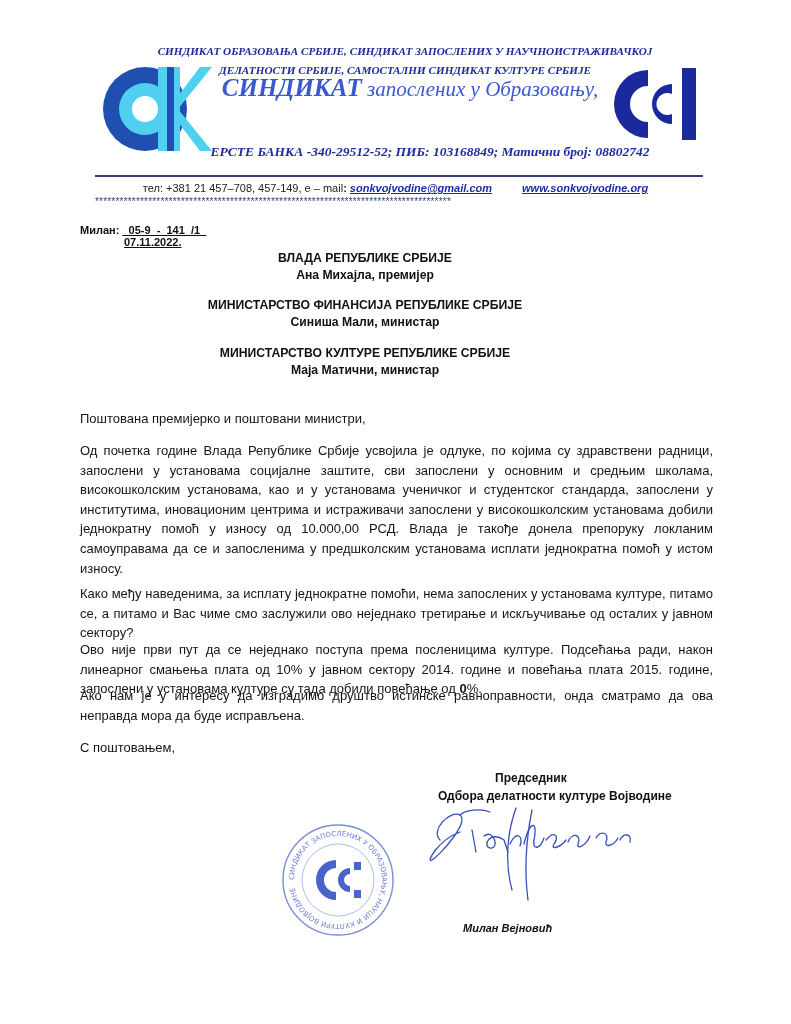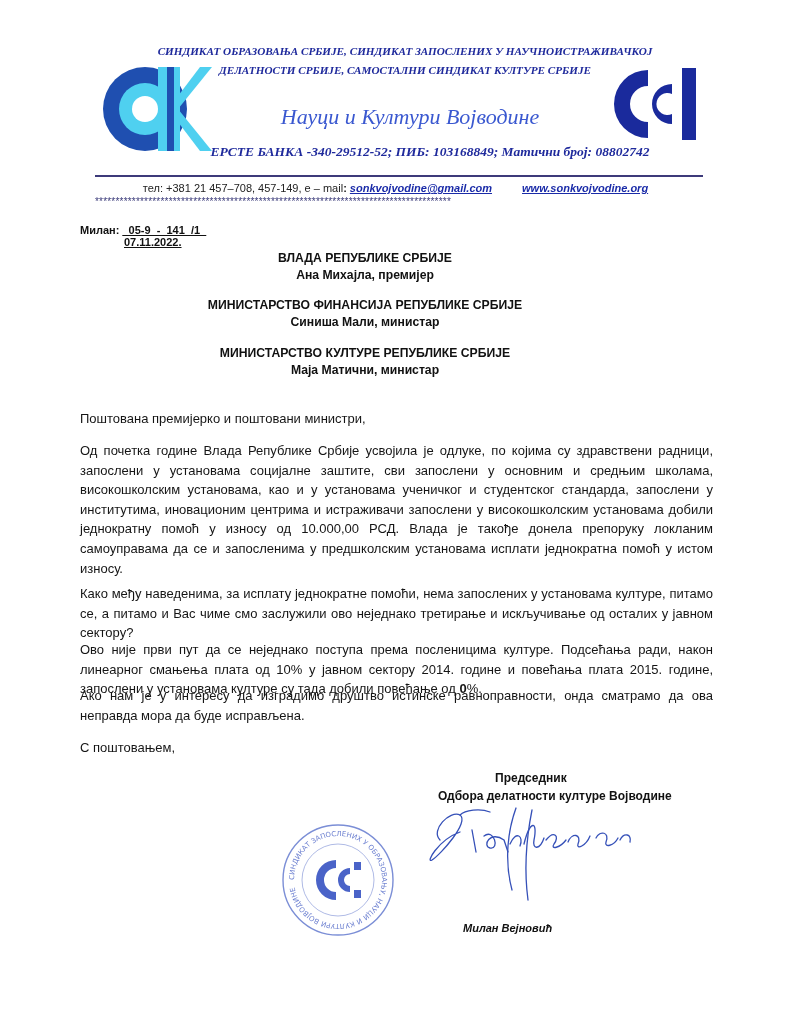--- a/index.html
+++ b/index.html
@@ -49,22 +49,22 @@
     <rect x="58" y="5" width="20" height="84" fill="#1f4fb0"></rect>
     <rect x="58" y="5" width="9" height="84" fill="#4fd0f0"></rect>
     <path d="M78 47 L112 5 L100 5 L78 34 Z" fill="#4fd0f0"></path>
     <path d="M78 47 L112 89 L100 89 L78 60 Z" fill="#4fd0f0"></path>
     <rect x="74" y="5" width="6" height="84" fill="#4fd0f0"></rect>
   </svg>
 
   <div class="abs hdr-small" style="left:140px;top:45px;width:530px;">СИНДИКАТ ОБРАЗОВАЊА СРБИЈЕ, СИНДИКАТ ЗАПОСЛЕНИХ У НАУЧНОИСТРАЖИВАЧКОЈ</div>
   <div class="abs hdr-small" style="left:140px;top:64px;width:530px;">ДЕЛАТНОСТИ СРБИЈЕ, САМОСТАЛНИ СИНДИКАТ КУЛТУРЕ СРБИЈЕ</div>
 
-  <div class="abs hdr-big" style="left:200px;top:104px;width:420px;">
-    <span class="rest" style="font-size:22px;">Науци и Култури Војводине</span>
+  <div class="abs hdr-big" style="left:200px;top:74px;width:420px;">
+    <span class="strong">СИНДИКАТ</span><span class="rest"> запослених у Образовању,</span>
   </div>
   <div class="abs hdr-addr" style="left:180px;top:144px;width:500px;">ЕРСТЕ БАНКА -340-29512-52; ПИБ: 103168849; Матични број: 08802742</div>
 
   <svg class="abs" style="left:610px;top:66px;" width="92" height="76" viewBox="0 0 92 76">
     <path d="M38 4 A34 34 0 1 0 38 72 L38 56 A18 18 0 1 1 38 20 Z" fill="#1a2a9c"></path>
     <path d="M62 18 A20 20 0 1 0 62 58 L62 48 A11 11 0 1 1 62 28 Z" fill="#1a2a9c"></path>
     <rect x="72" y="2" width="14" height="72" fill="#1a2a9c"></rect>
   </svg>
 </div>
 

